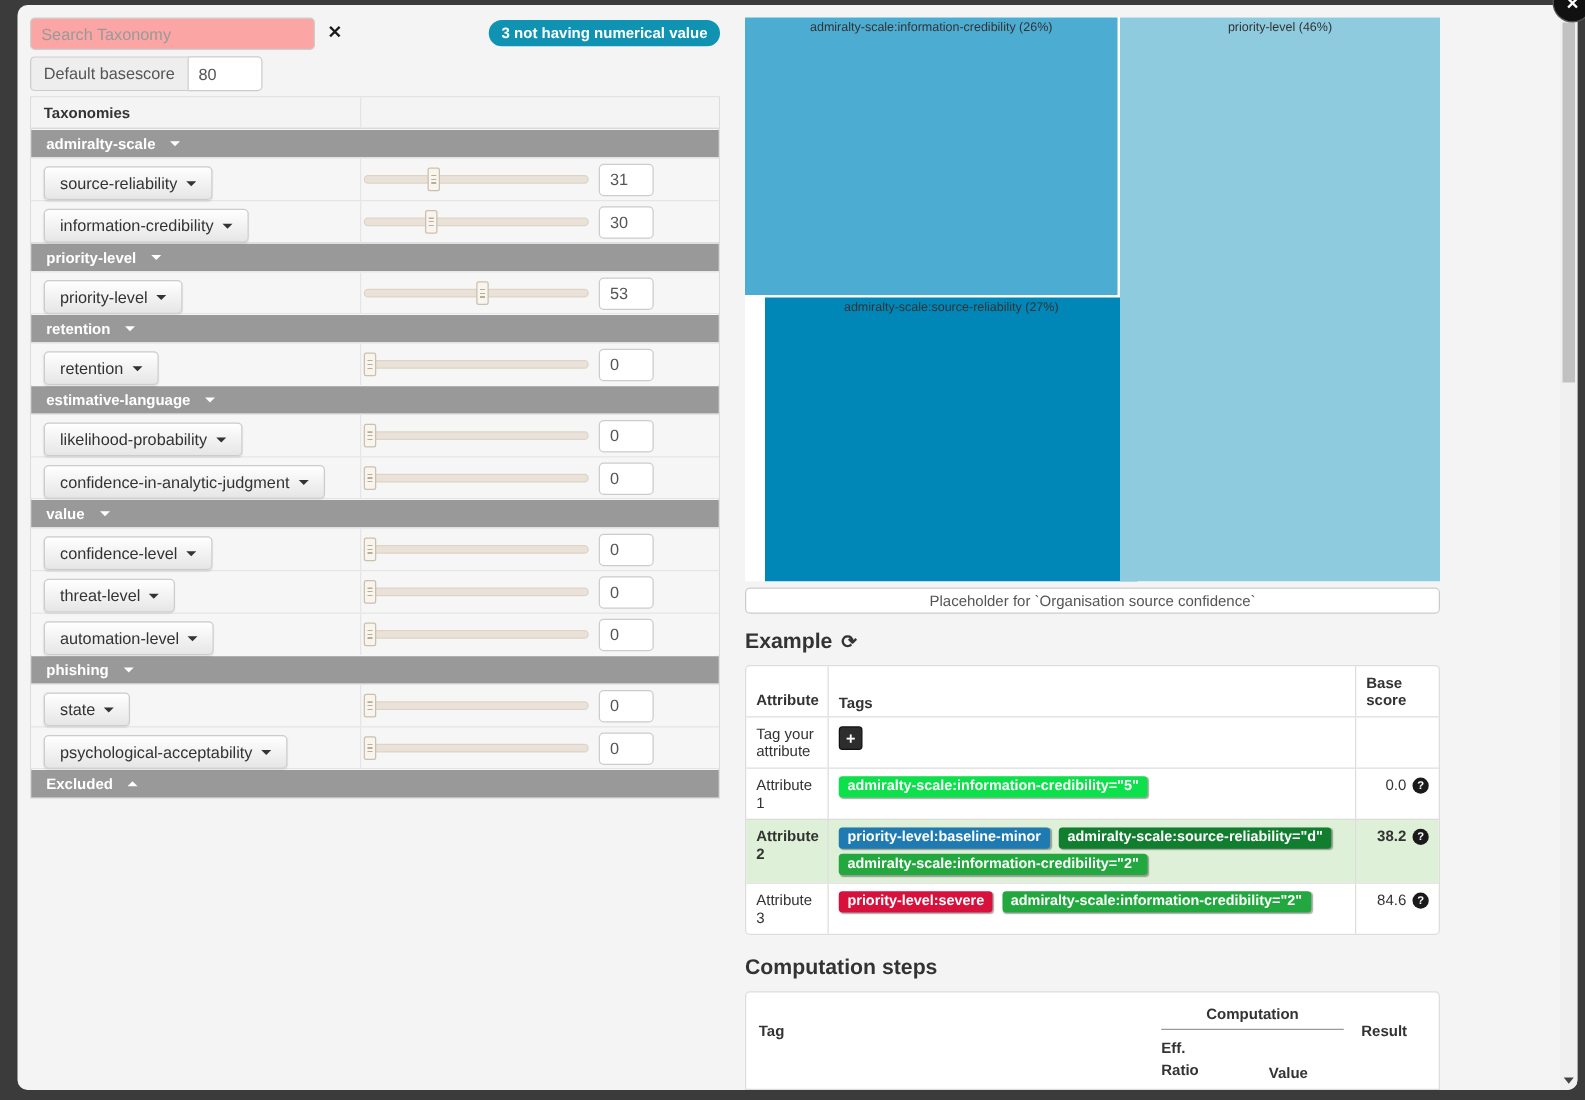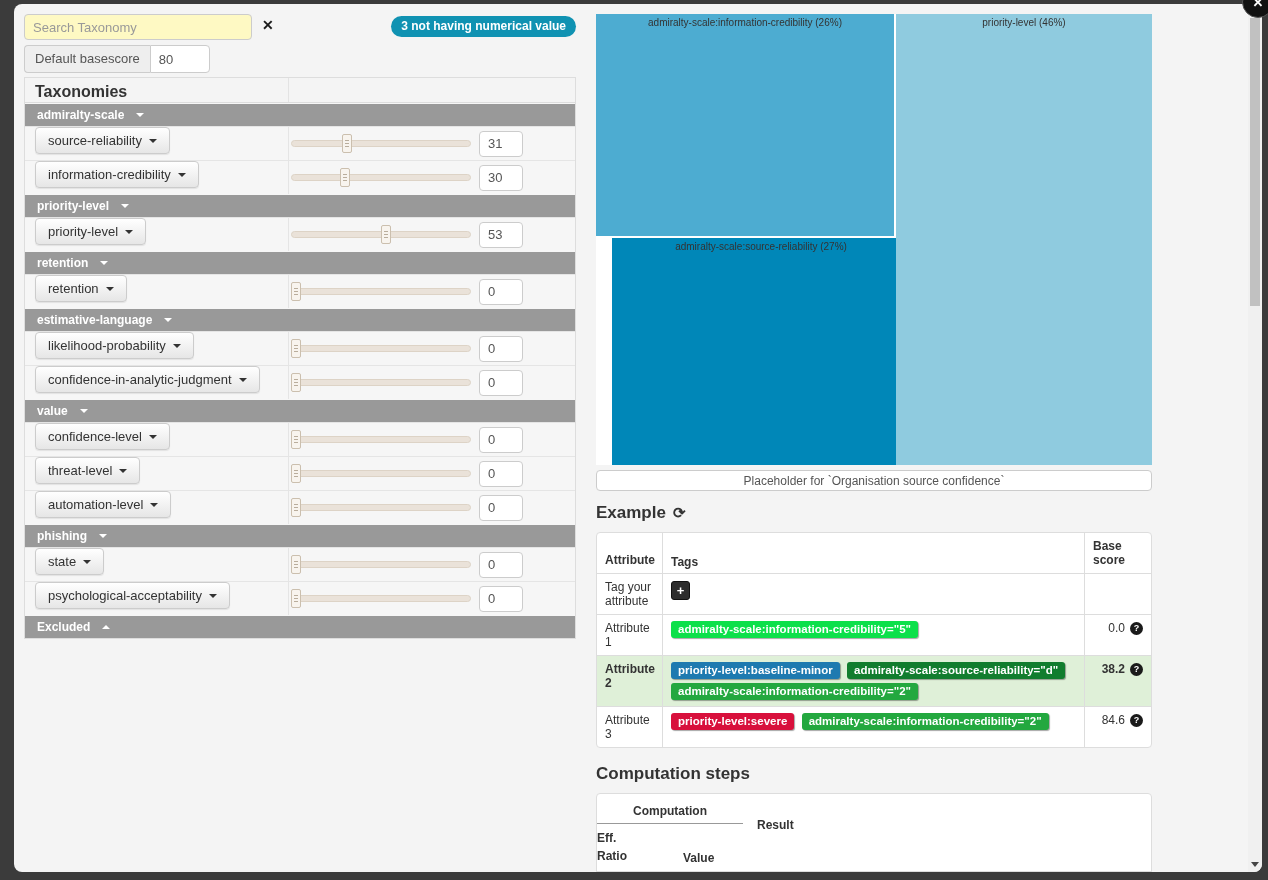--- a/index.html
+++ b/index.html
@@ -6,46 +6,46 @@
   html,body { width:1268px; height:880px; overflow:hidden; font-family:"Liberation Sans", sans-serif; }
   body { background:#3b3b3b; position:relative; }
 
   .modal { position:absolute; left:14px; top:4px; width:1248px; height:868px;
            background:#f4f4f4; border-radius:8px; overflow:hidden; }
 
   
   .leftcol { position:absolute; left:10px; top:10px; width:552px; }
   .search-row { position:relative; height:26px; }
   .search-input { width:228px; height:26px; border:1px solid #ccc; border-radius:4px;
-                  padding:4px 8px; font-size:13px; color:#555; background:#fef9c3;
+                  padding:4px 8px; font-size:13px; color:#555; background:#fca5a5;
                   font-family:"Liberation Sans", sans-serif; }
   .search-input::placeholder { color:#999; }
   .clear-x { position:absolute; left:238px; top:3px; font-size:14px; font-weight:bold;
              color:#1a1a1a; cursor:pointer; }
   .badge { position:absolute; right:0; top:2px; color:#fff; font-size:12px; font-weight:bold;
            padding:3px 10px 4px; border-radius:11px; }
   .bs-group { margin-top:5px; display:flex; width:fit-content; height:28px; }
   .bs-label { background:#eee; border:1px solid #ccc; border-right:none; border-radius:4px 0 0 4px;
               font-size:13px; color:#555; padding:5px 10px; }
   .bs-input { width:60px; border:1px solid #ccc; border-radius:0 4px 4px 0; padding:4px 8px;
               font-size:13px; color:#555; background:#fff; font-family:"Liberation Sans", sans-serif; }
 
   .tax-table { margin-top:4px; border:1px solid #ddd; background:#f6f6f6; }
   .thead { display:flex; height:25px; background:#f4f4f4; border-bottom:1px solid #ddd; }
-  .thead > div { font-size:16px; font-weight:bold; color:#333; padding:5px 10px; }
+  .thead > div { font-size:12px; font-weight:bold; color:#333; padding:5px 10px; }
   .th-tax { width:264px; border-right:1px solid #e3e3e3; }
   .th-weight { flex:1; }
   .grow { height:23px; background:#999; color:#fff; font-size:12px; font-weight:bold;
           padding:4px 12px; display:flex; align-items:center; gap:12px; border-top:1px solid #f6f6f6; cursor:pointer; }
   .caret-d { width:0; height:0; border-left:4px solid transparent; border-right:4px solid transparent;
              border-top:4px solid #fff; display:inline-block; }
   .caret-u { width:0; height:0; border-left:4px solid transparent; border-right:4px solid transparent;
              border-bottom:4px solid #fff; display:inline-block; }
   .irow { display:flex; height:34px; background:#f6f6f6; border-top:1px solid #e5e5e5; }
-  .cell-name { width:264px; border-right:1px solid #e5e5e5; display:flex; align-items:flex-start; padding-left:10px; }
+  .cell-name { width:264px; border-right:1px solid #e5e5e5; display:flex; align-items:flex-end; padding-left:10px; }
   .dd { display:inline-flex; align-items:center; gap:7px; height:27px; padding:0 12px;
         background:linear-gradient(#ffffff,#e6e6e6); border:1px solid #ccc; border-radius:4px;
         font-size:13px; color:#333; cursor:pointer; font-family:"Liberation Sans", sans-serif;
         box-shadow:0 1px 1px rgba(0,0,0,.08); }
   .dd .caret { width:0; height:0; border-left:4px solid transparent; border-right:4px solid transparent;
                border-top:4px solid #333; }
   .cell-weight { flex:1; display:flex; align-items:center; position:relative; }
   .slider { position:relative; width:180px; height:7px; margin-left:2px; background:#eae2d9;
             border:1px solid #ddd3c6; border-radius:4px; cursor:pointer; }
   .handle { position:absolute; top:-7px; width:10px; height:19px; background:#f8f4ee;
@@ -402,20 +402,21 @@
           </div>
       </div>
     </div>
 
     <div class="section-title" style="margin-top:16px;">
       <span>Computation steps</span>
     </div>
 
     <div class="comp-table">
       <div class="comp-head">
+        <div class="ch-tag">Tag</div>
         <div class="ch-comp">
           <div class="ch-comp-title">Computation</div>
           <div class="ch-sub">
             <div class="ch-eff">
               <span>Eff.</span><br>
               <span>Ratio</span>
             </div>
             <div class="ch-op"></div>
             <div class="ch-val">Value</div>
           </div>

